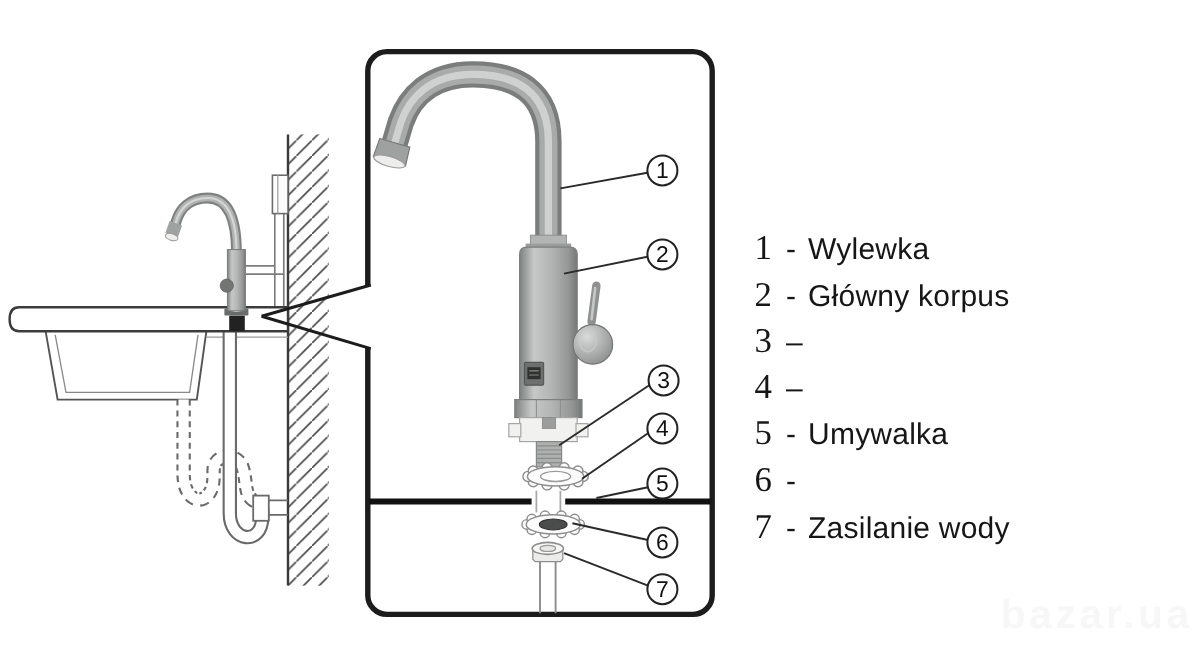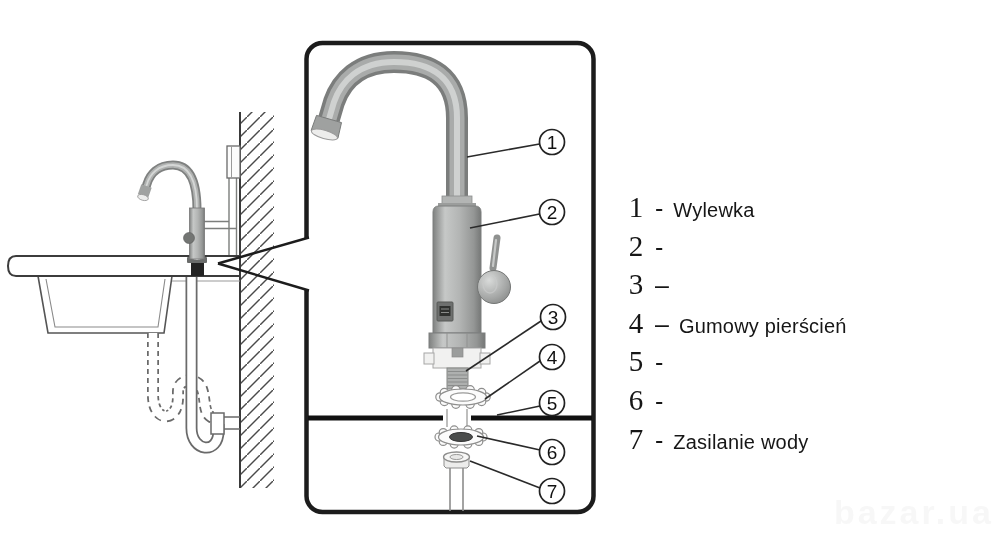--- a/index.html
+++ b/index.html
@@ -4,21 +4,21 @@
 <style>
   html,body{margin:0;padding:0;background:#fff;}
   .canvas{position:relative;width:1000px;height:538px;background:#ffffff;overflow:hidden;
           font-family:"Liberation Sans",sans-serif;}
   .scene{position:absolute;left:0;top:0;}
   .legend{position:absolute;left:623px;top:188px;width:377px;}
   .legend-row{display:flex;align-items:baseline;height:38.6px;line-height:38.6px;white-space:nowrap;}
   .legend-num{font-family:"Liberation Serif","DejaVu Serif",serif;font-size:29px;color:#161616;
               width:26px;text-align:center;flex:0 0 auto;}
   .legend-sep{font-size:25px;color:#161616;margin:0 10px 0 6px;flex:0 0 auto;}
-  .legend-label{font-size:20px;color:#161616;letter-spacing:0.2px;}
+  .legend-label{font-size:25px;color:#161616;letter-spacing:0.2px;}
   .watermark{position:absolute;right:6px;bottom:6px;font-size:34px;font-weight:bold;
              color:rgba(90,90,90,0.05);letter-spacing:3px;}
   svg text.callout-num{font-family:"Liberation Sans",sans-serif;font-size:19px;fill:#111;}
 </style>
 </head>
 <body>
 
 <div class="canvas">
 
 <svg class="scene" width="1000" height="538" viewBox="0 0 1000 538">
@@ -229,33 +229,34 @@
 
 <div class="legend">
   <div class="legend-row">
     <span class="legend-num">1</span>
     <span class="legend-sep">-</span>
     <span class="legend-label">Wylewka</span>
   </div>
   <div class="legend-row">
     <span class="legend-num">2</span>
     <span class="legend-sep">-</span>
+    <span class="legend-label">Główny korpus</span>
   </div>
   <div class="legend-row">
     <span class="legend-num">3</span>
     <span class="legend-sep">–</span>
   </div>
   <div class="legend-row">
     <span class="legend-num">4</span>
     <span class="legend-sep">–</span>
-    <span class="legend-label">Gumowy pierścień</span>
   </div>
   <div class="legend-row">
     <span class="legend-num">5</span>
     <span class="legend-sep">-</span>
+    <span class="legend-label">Umywalka</span>
   </div>
   <div class="legend-row">
     <span class="legend-num">6</span>
     <span class="legend-sep">-</span>
   </div>
   <div class="legend-row">
     <span class="legend-num">7</span>
     <span class="legend-sep">-</span>
     <span class="legend-label">Zasilanie wody</span>
   </div>

